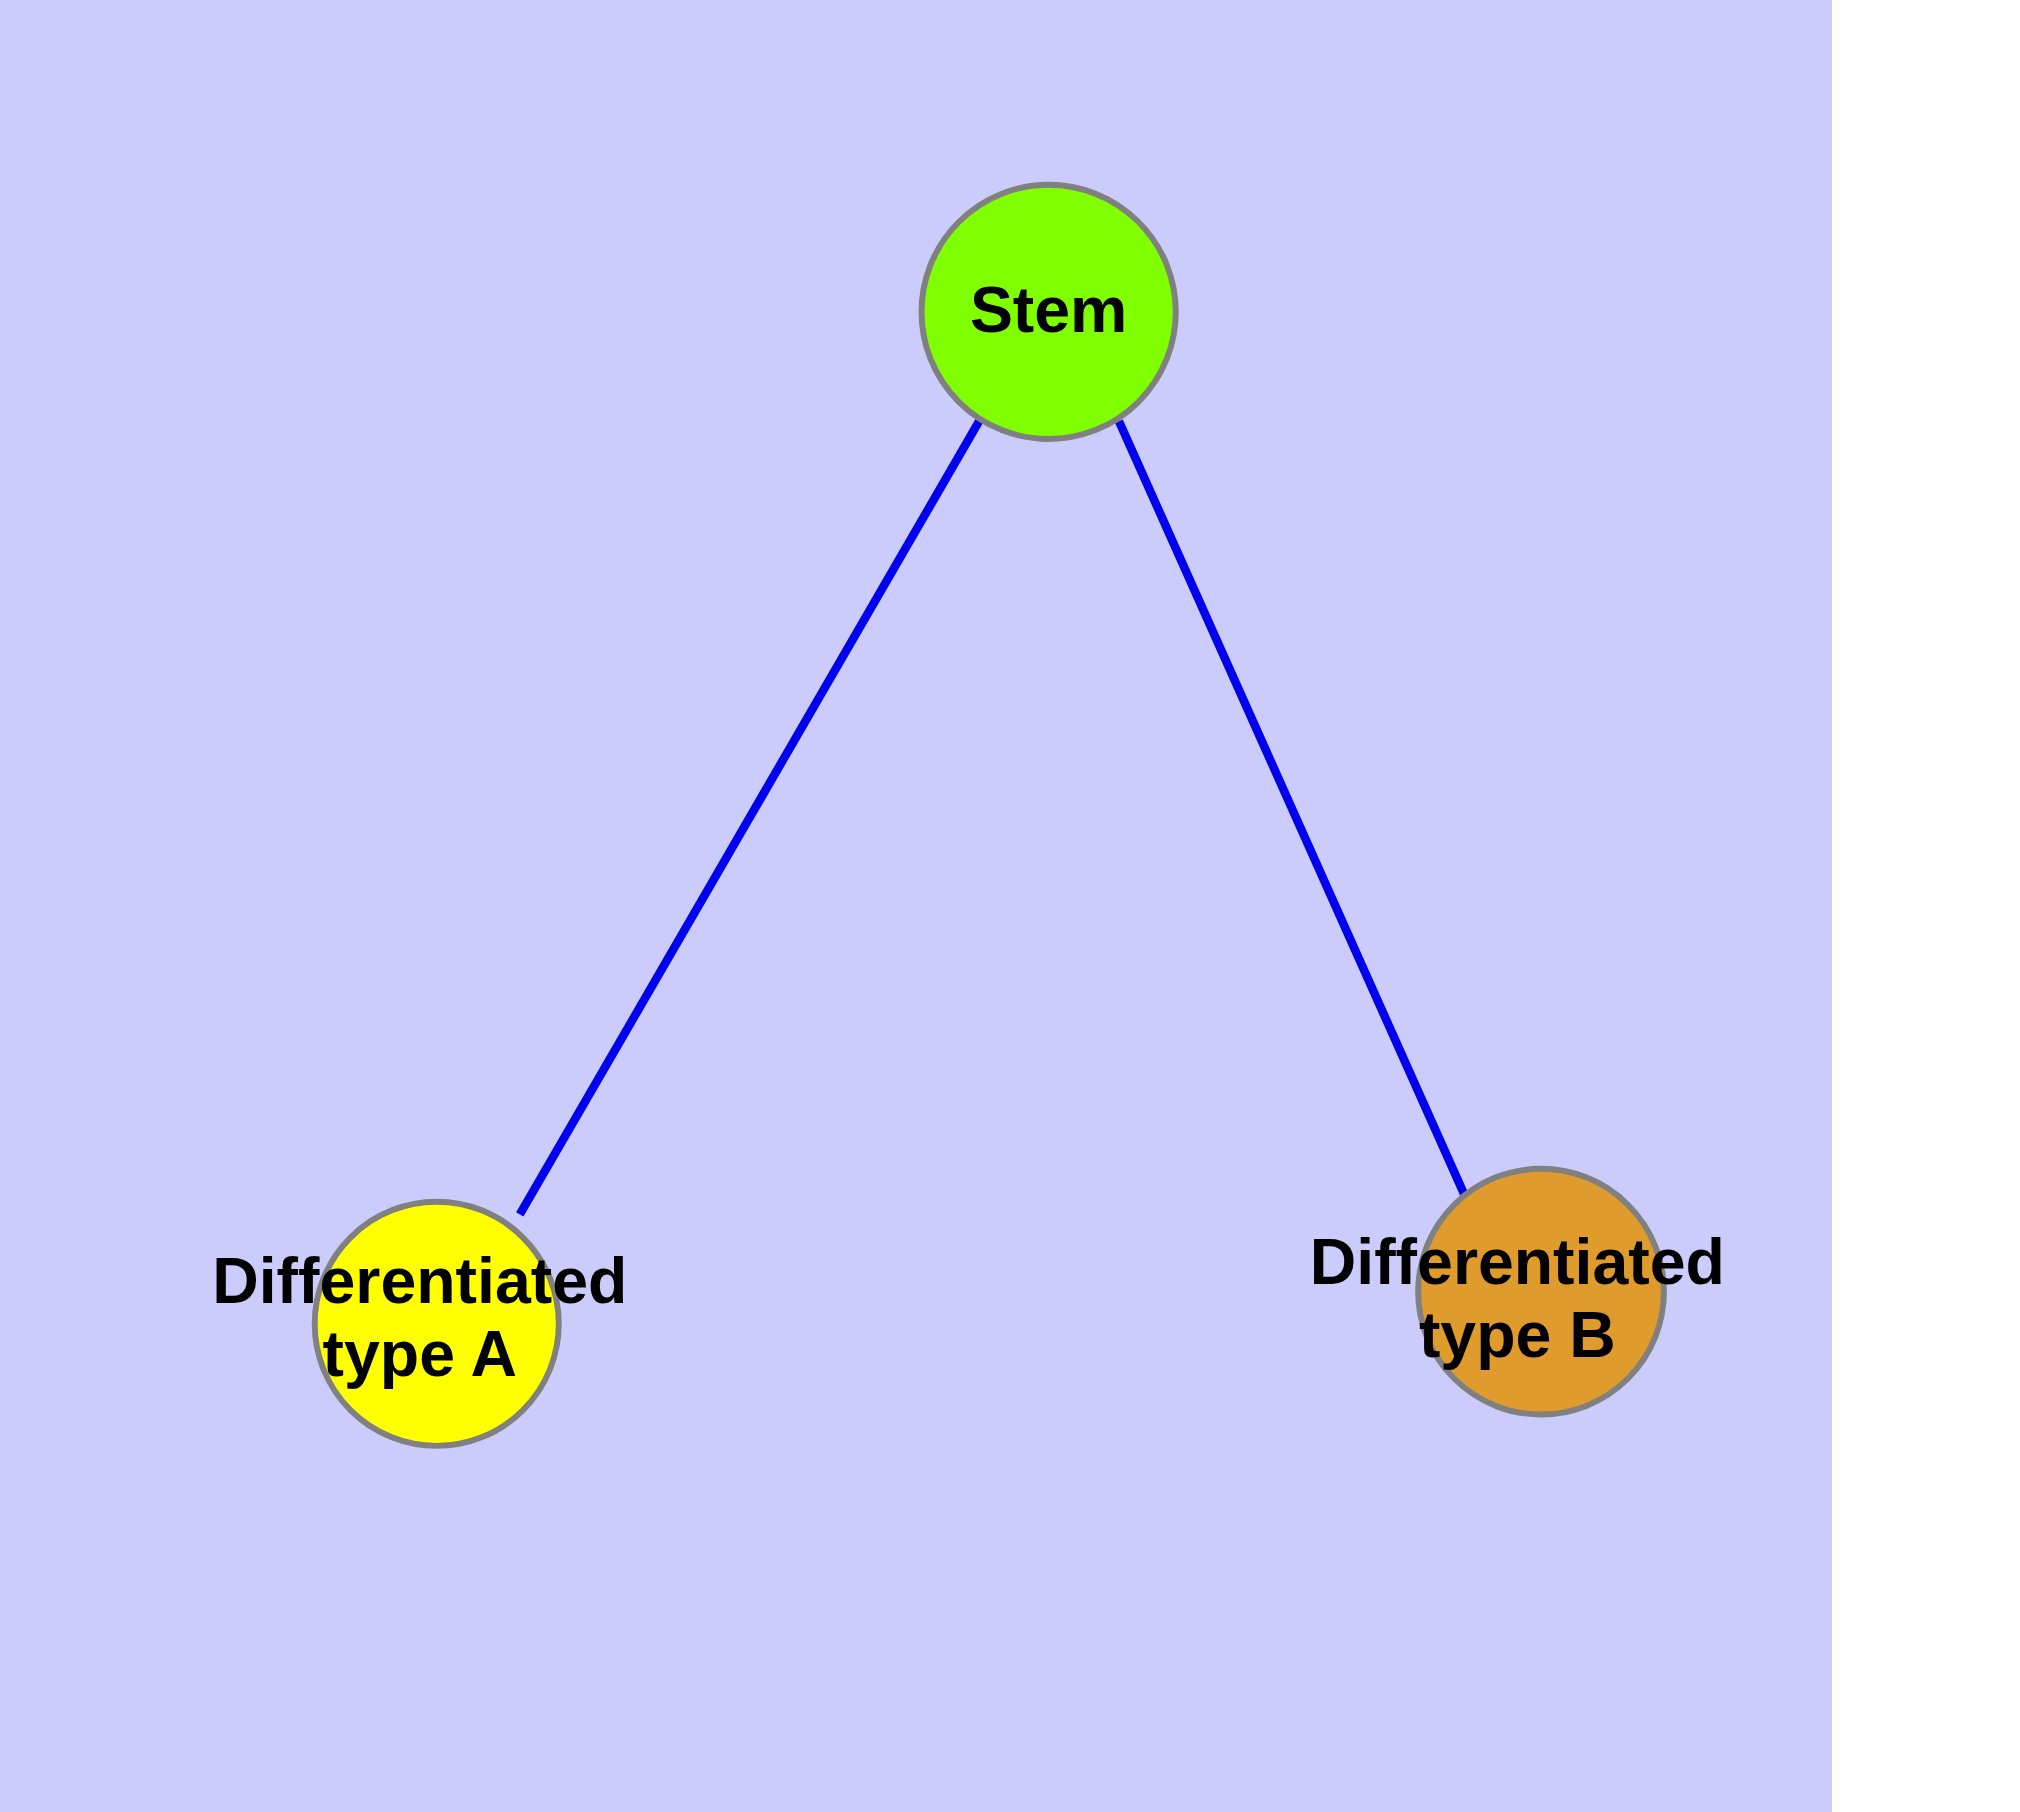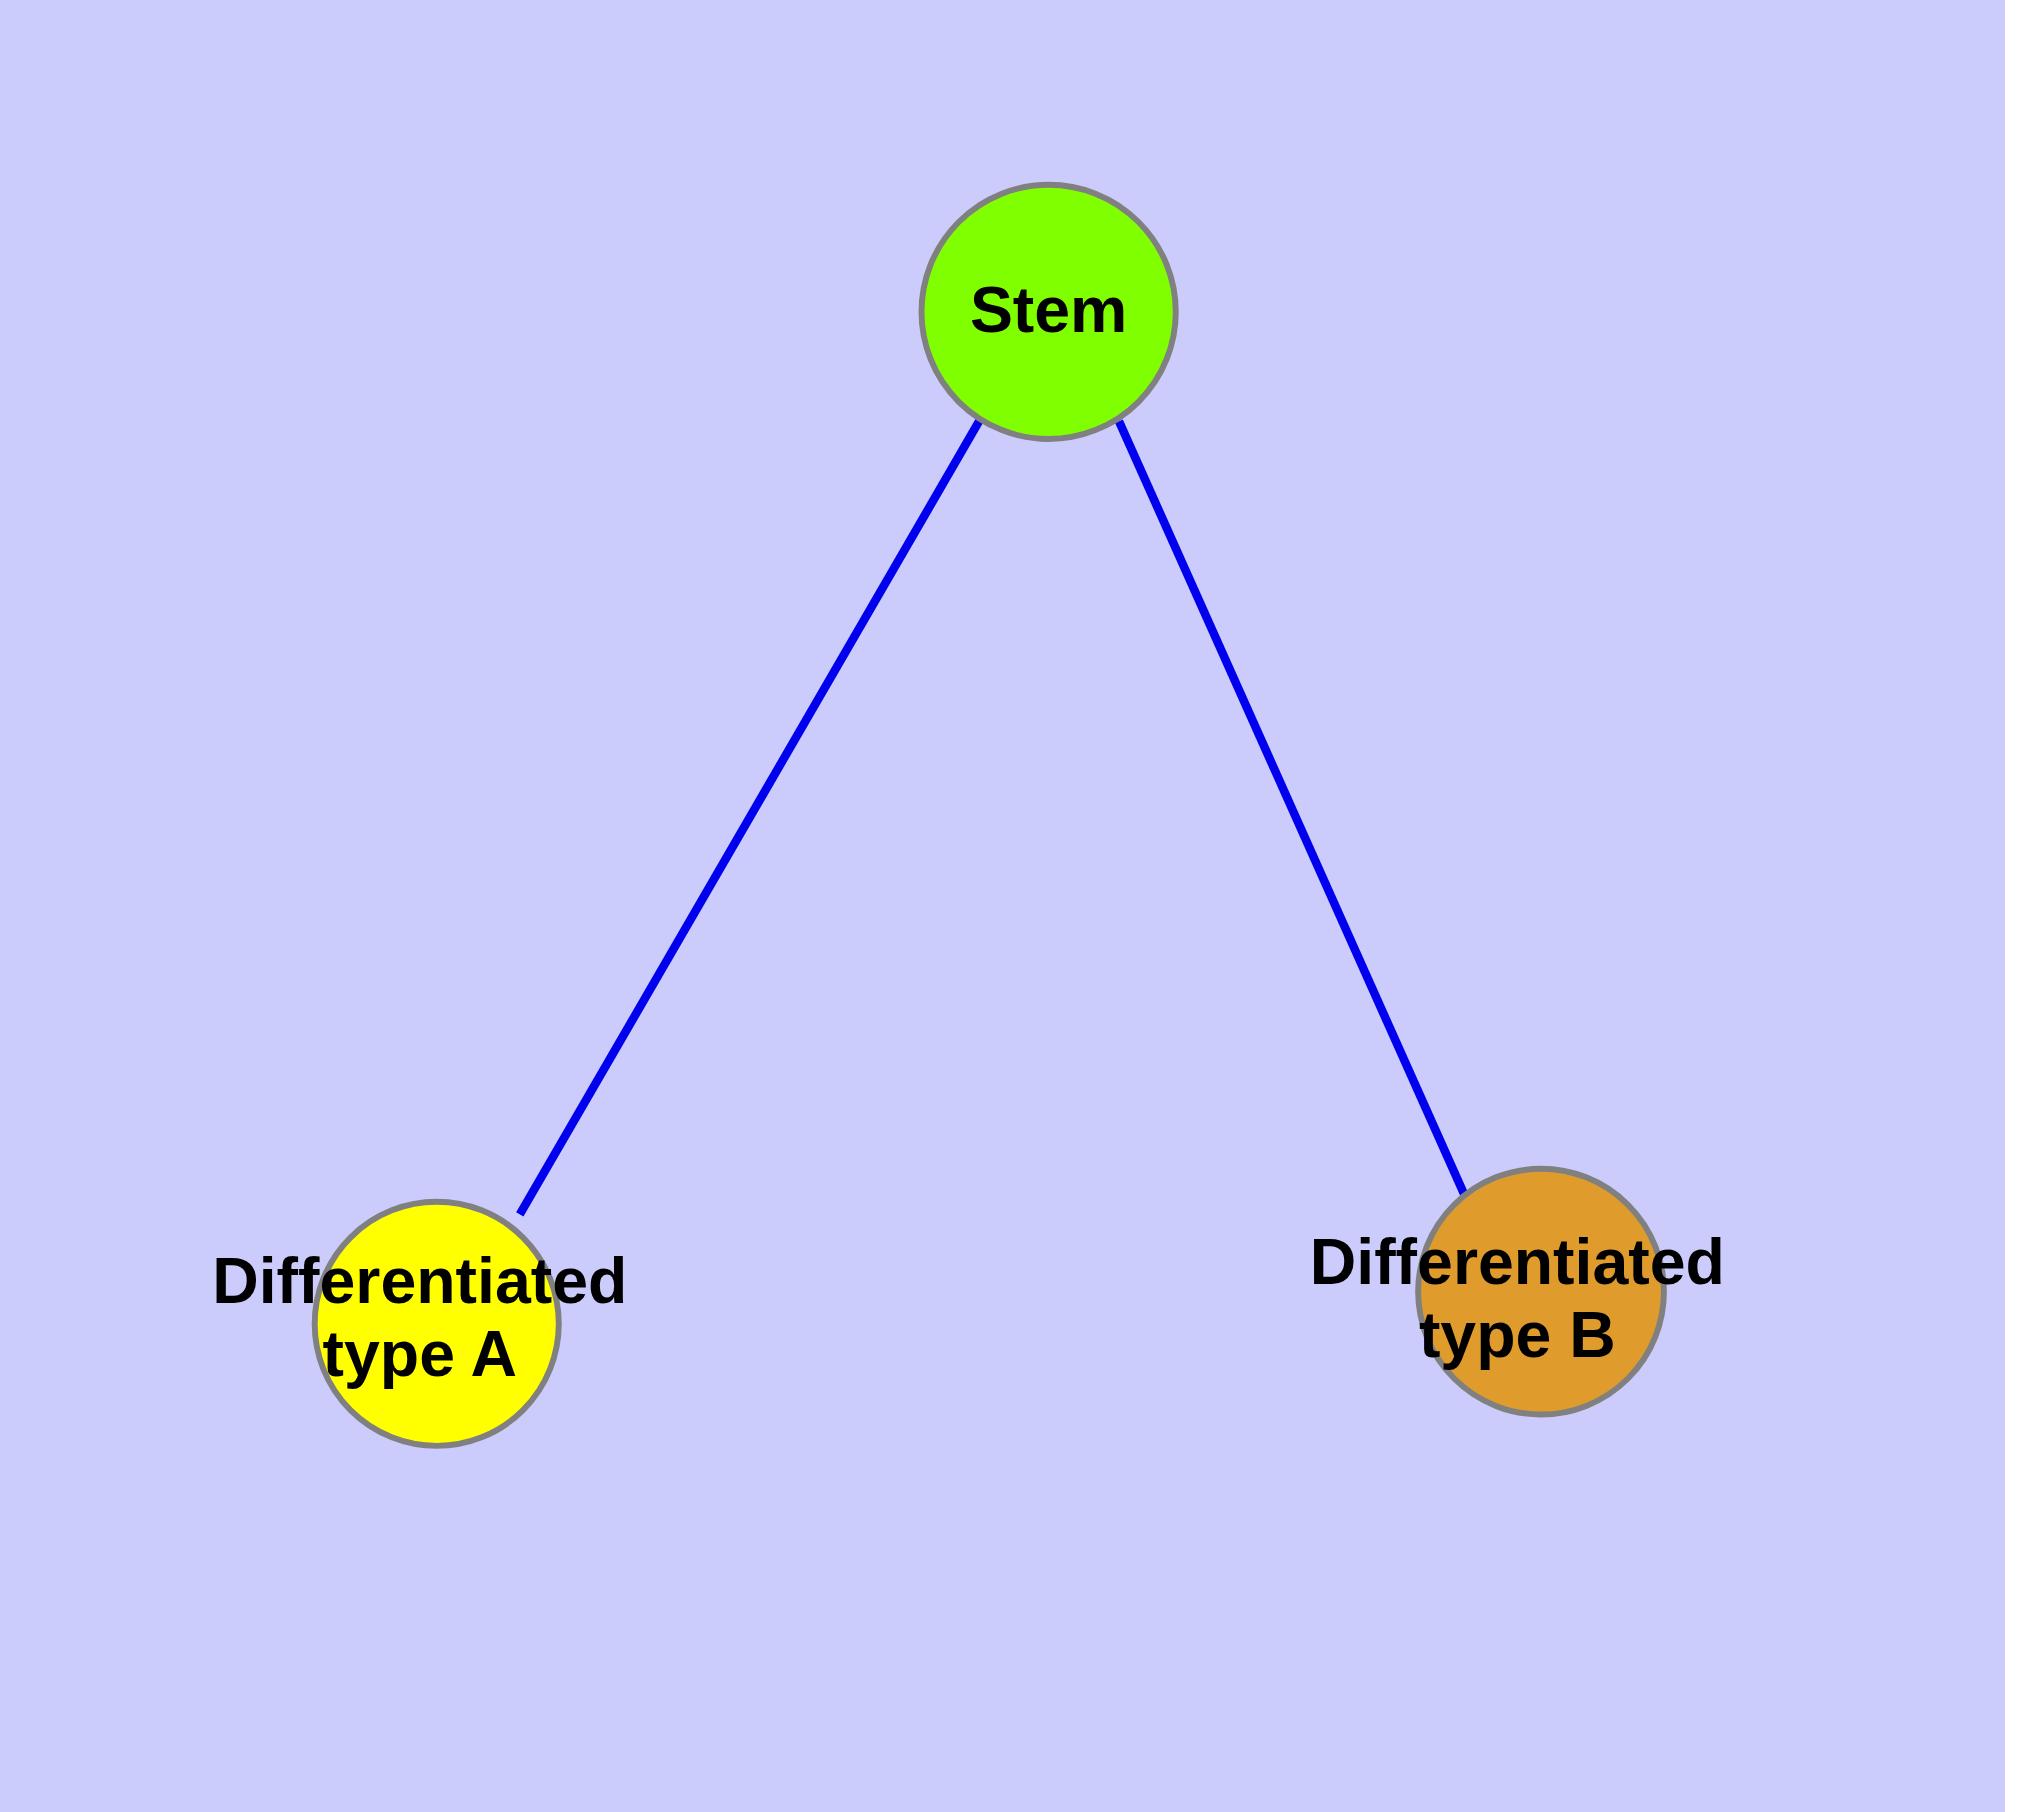--- a/index.html
+++ b/index.html
@@ -28,21 +28,21 @@
     fill: #000000;
     text-anchor: middle;
     dominant-baseline: middle;
     paint-order: normal;
     white-space: pre;
   }
 </style>
 </head>
 <body>
 
-<div id="canvas-root" style="width: 2005px; height: 1812px; background: rgb(204, 204, 252);">
+<div id="canvas-root" style="width: 1832px; height: 1812px; background: rgb(204, 204, 252);">
   <svg id="graph-svg" viewBox="0 0 2384 2138" xmlns="http://www.w3.org/2000/svg" style="width: 2021px; height: 1812px;">
 
     <rect id="bg-rect" x="0" y="0" width="2384" height="2138" fill="#ccccfc"></rect>
 
     <g id="edges-group">
         <line x1="1155" y1="497" x2="613" y2="1433" stroke="#0000ee" stroke-width="10" stroke-linecap="butt"></line>
         <line x1="1320" y1="497" x2="1729" y2="1413" stroke="#0000ee" stroke-width="10" stroke-linecap="butt"></line>
       </g>
     <g id="nodes-group">
         <g>

